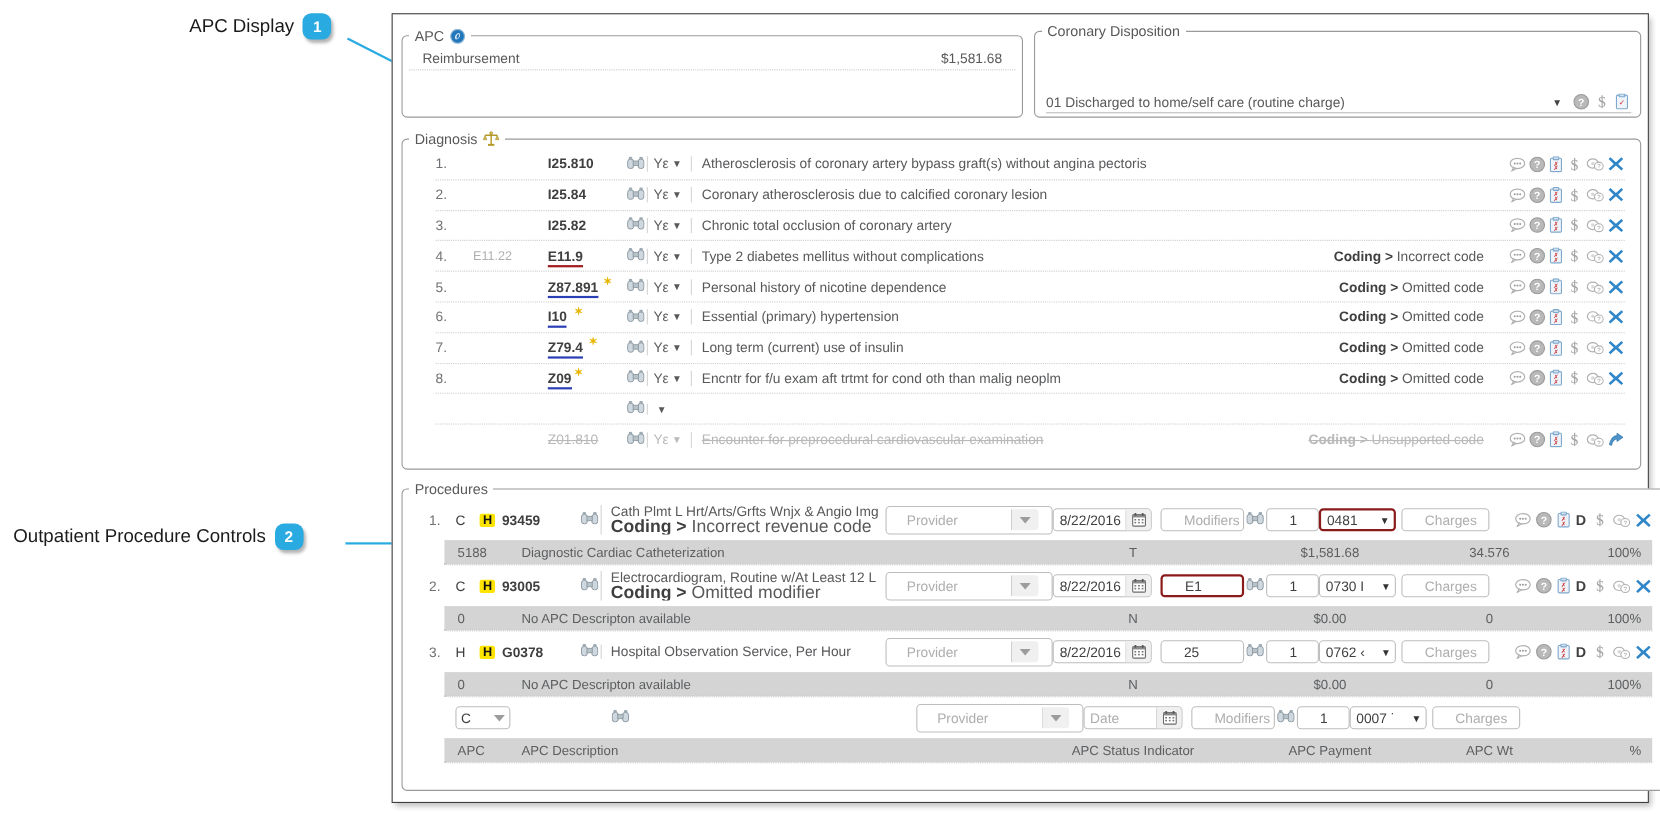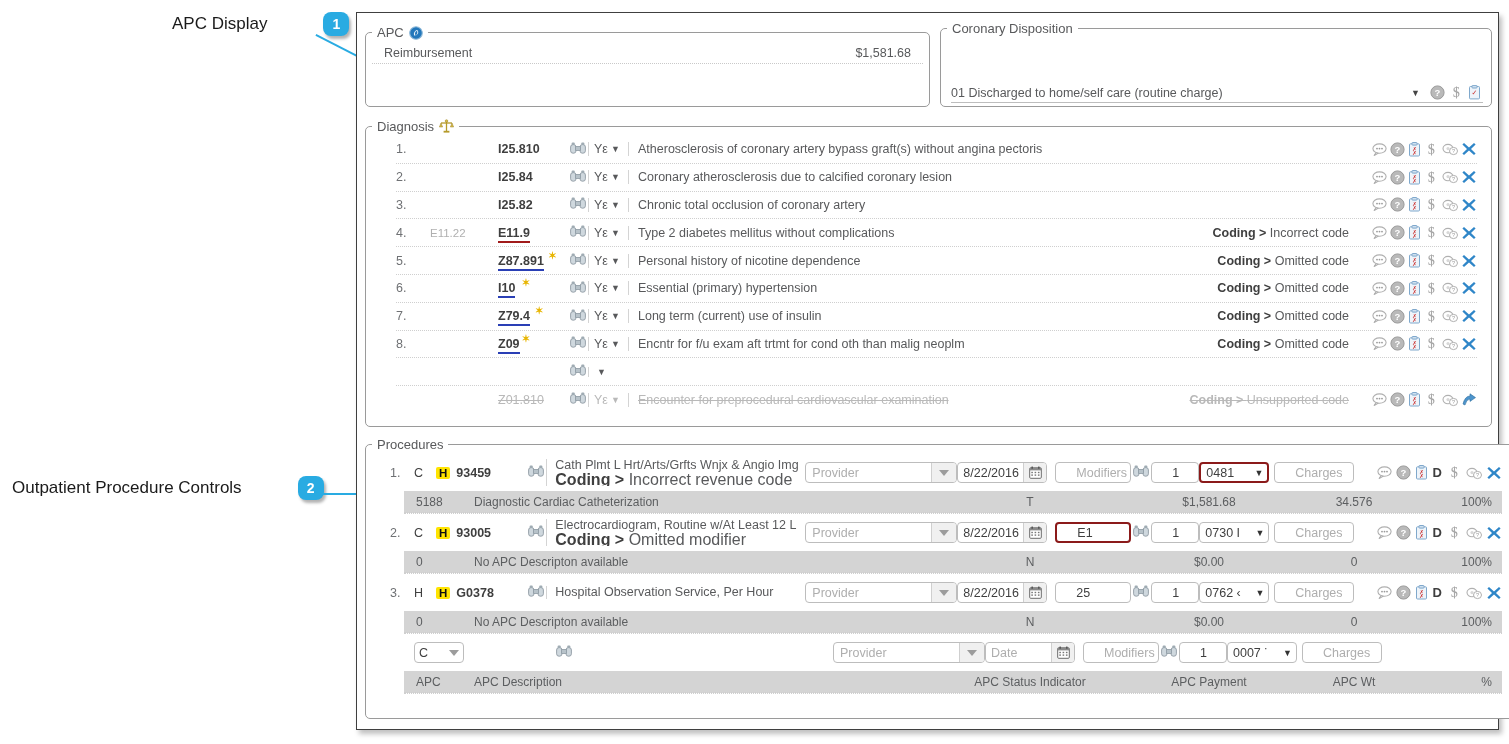--- a/index.html
+++ b/index.html
@@ -6,21 +6,21 @@
   body{
     width:1509px;height:744px;
     background:#ffffff;
     font-family:"Liberation Sans", sans-serif;
     font-size:12px;
     color:#58595b;
     overflow:hidden;
     position:relative;
   }
   
-  .callout{position:absolute;display:flex;align-items:center;gap:48px;}
+  .callout{position:absolute;display:flex;align-items:center;}
   .callout-label{font-size:17px;color:#1a1a1a;font-family:"Liberation Sans",sans-serif;white-space:nowrap;}
   .callout-badge{
     width:26px;height:24px;border-radius:8px;background:#29ABE2;color:#fff;
     font-size:14px;font-weight:bold;display:flex;align-items:center;justify-content:center;
     margin-left:8px;box-shadow:2px 3px 3px rgba(0,0,0,.30);
   }
   .leader{position:absolute;background:#29ABE2;height:1.5px;transform-origin:left center;}
   
   .panel{
     position:absolute;left:356px;top:12px;width:1143px;height:718px;
@@ -84,21 +84,21 @@
     padding:0px 3px;border-radius:2px;margin-right:6px;}
   .px-code{width:70px;font-weight:bold;color:#3f3f3f;}
   .px-desc{width:250px;border-left:1px solid #d4d4d4;padding-left:8px;line-height:13.5px;overflow:hidden;white-space:nowrap;}
   .px-desc .warn{font-size:16px;}
   .px-desc .warn b{color:#3f3f3f;}
   
   .inp{border:1px solid #bdbdbd;border-radius:4px;background:#fff;height:21px;
     box-sizing:border-box;display:flex;align-items:center;padding:0 20px;font-size:12.5px;color:#3f3f3f;}
   .inp.ph{color:#aeaeae;}
   .inp.err{border:2px solid #8b1a1a;}
-  .provider{width:152px;padding:0;position:relative;}
+  .provider{width:152px;padding:12px;position:relative;}
   .provider .pl{flex:1;padding-left:6px;color:#aeaeae;}
   .prov-btn{width:24px;height:19px;border-left:1px solid #cfcfcf;background:#f0f0f0;
     display:flex;align-items:center;justify-content:center;border-radius:0 3px 3px 0;}
   .tri-down{width:0;height:0;border-left:5px solid transparent;border-right:5px solid transparent;
     border-top:6px solid #9c9c9c;}
   .datefield{width:90px;padding:0;}
   .datefield .dv{flex:1;padding-left:5px;}
   .cal-btn{width:22px;height:19px;border-left:1px solid #cfcfcf;background:#f0f0f0;
     display:flex;align-items:center;justify-content:center;border-radius:0 3px 3px 0;}
   .mods{width:76px;margin-left:8px;}

